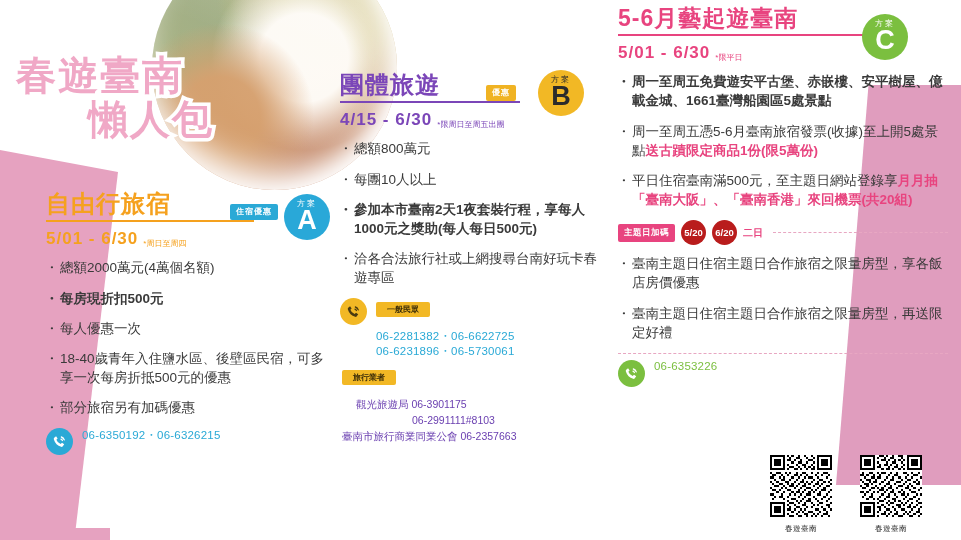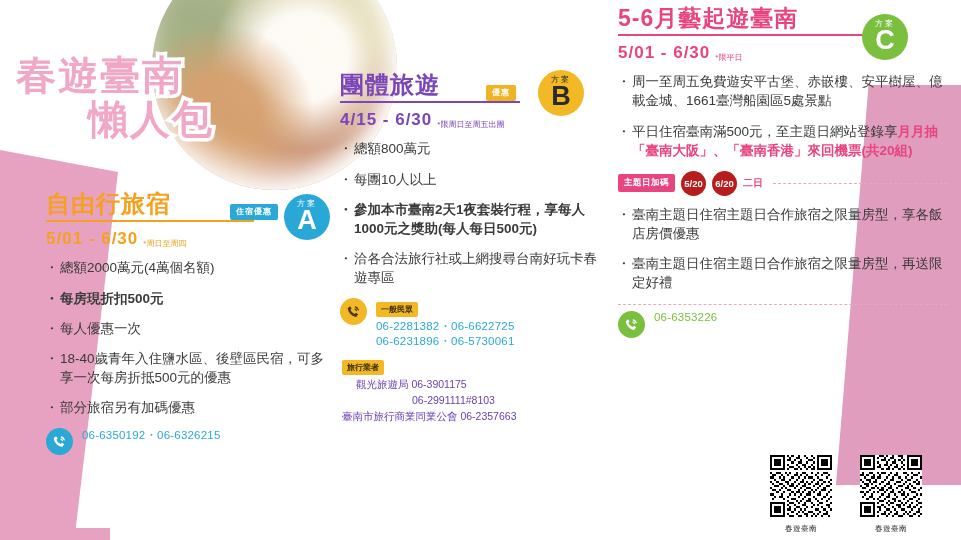--- a/index.html
+++ b/index.html
@@ -115,42 +115,42 @@
   ul.bullets{ list-style:none; margin-top:9px; }
   ul.bullets li{
     position:relative; padding-left:14px; margin-bottom:11px;
     font-size:13.5px; line-height:1.42; color:#3a3a3a;
   }
   ul.bullets li:before{
     content:"・"; position:absolute; left:-1px; top:0; color:#3a3a3a;
   }
   li.hl-orange{ color:#f08a1c; font-weight:bold; }
   li.hl-purple{ color:#6a3fb0; font-weight:bold; }
-  li.hl-pink  { color:#e8447f; font-weight:normal; }
+  li.hl-pink  { color:#e8447f; font-weight:bold; }
   .inline-pink{ color:#e8447f; font-weight:bold; }
   li.nobullet:before{ content:""; }
 
   
   .phone-row{ display:flex; align-items:flex-start; gap:9px; margin-top:6px;}
   .phone-ic{
     width:27px; height:27px; border-radius:50%; flex:0 0 27px;
     display:flex; align-items:center; justify-content:center;
     color:#fff; font-size:14px;
   }
   .ic-blue{ background:#2aa9d6; }
   .ic-amber{ background:#f2b825; color:#4a3a10; }
   .ic-green{ background:#7bbf3f; }
   .phone-num{ font-size:11.5px; letter-spacing:.2px; }
   .pn-blue{ color:#2aa9d6; }
   .pn-green{ color:#7bbf3f; }
 
   .sub-tag{
     display:inline-block; background:#f2b825; color:#3a2c08;
-    font-size:8px; font-weight:bold; padding:2px 5px; border-radius:2px;
-    margin-bottom:2px;
+    font-size:8px; font-weight:bold; padding:2px 11px; border-radius:2px;
+    margin-bottom:12px;
   }
   .contact-line{ font-size:10.5px; color:#6a3fb0; line-height:1.5; white-space:nowrap;}
   .contact-line .indent{ display:inline-block; width:56px; }
 
   
   .theme-row{ display:flex; align-items:center; gap:6px; margin:4px 0 9px; }
   .theme-label{
     background:#e8447f; color:#fff; font-size:8.5px; font-weight:bold;
     padding:3px 6px; border-radius:2px; letter-spacing:.5px;
   }
@@ -276,20 +276,21 @@
         <span class="pb-top">方案</span>
         <span class="pb-letter">C</span>
       </span>
     </div>
     <div class="daterow">
       <span class="daterange">5/01 - 6/30</span>
       <span class="datenote">*限平日</span>
     </div>
     <ul class="bullets">
       <li class="hl-pink">周一至周五免費遊安平古堡、赤嵌樓、安平樹屋、億載金城、1661臺灣船園區5處景點</li>
+      <li><span>周一至周五憑5-6月臺南旅宿發票(收據)至上開5處景點</span><span class="inline-pink">送古蹟限定商品1份(限5萬份)</span></li>
       <li><span>平日住宿臺南滿500元，至主題日網站登錄享</span><span class="inline-pink">月月抽「臺南大阪」、「臺南香港」來回機票(共20組)</span></li>
     </ul>
     <div class="theme-row">
       <span class="theme-label">主題日加碼</span>
       <span class="day-chip">5/20</span>
       <span class="day-chip">6/20</span>
       <span class="theme-suffix">二日</span>
       <span class="dash"></span>
     </div>
     <ul class="bullets" style="margin-top:0;">

